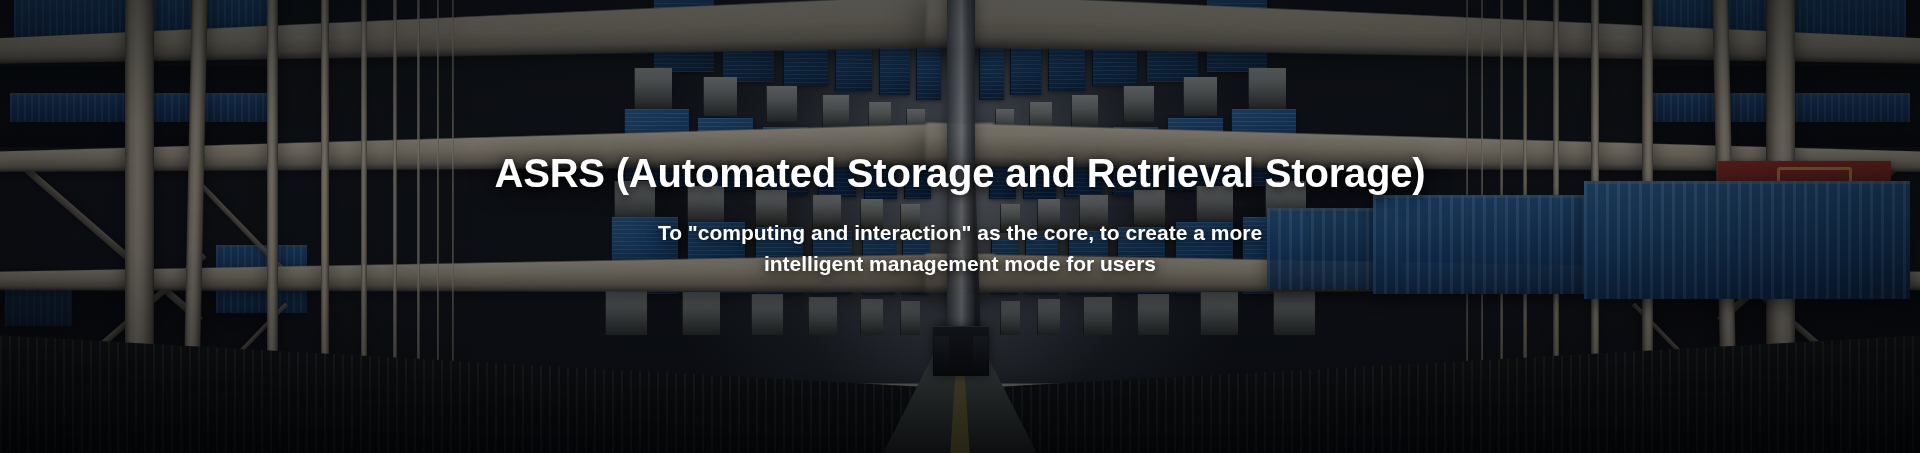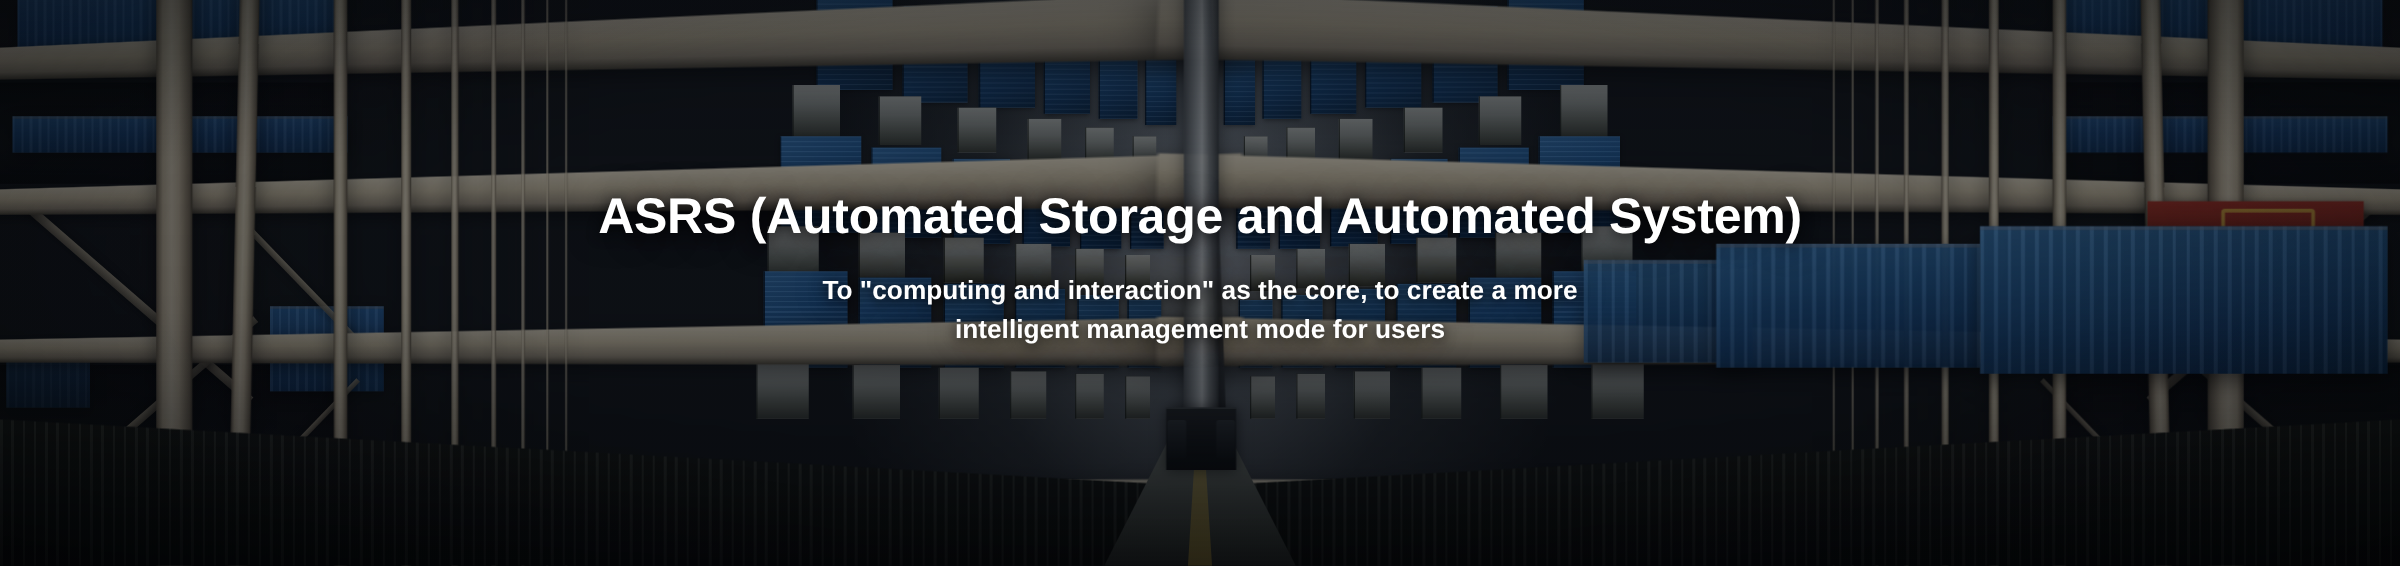--- a/index.html
+++ b/index.html
@@ -385,17 +385,17 @@
     <div class="floorstripe"></div>
     <div class="mastrail"></div>
     <div class="mast"></div>
     <div class="shuttle"></div>
   </div>
 
   <div class="overlay"></div>
   <div class="vignette"></div>
 
   <div class="caption">
-    <div class="hero-title">ASRS (Automated Storage and Automated System)</div>
+    <div class="hero-title">ASRS (Automated Storage and Retrieval Storage)</div>
     <div class="hero-subtitle">To "computing and interaction" as the core, to create a more intelligent management mode for users</div>
   </div>
 
 </div>
 
 </body></html>

